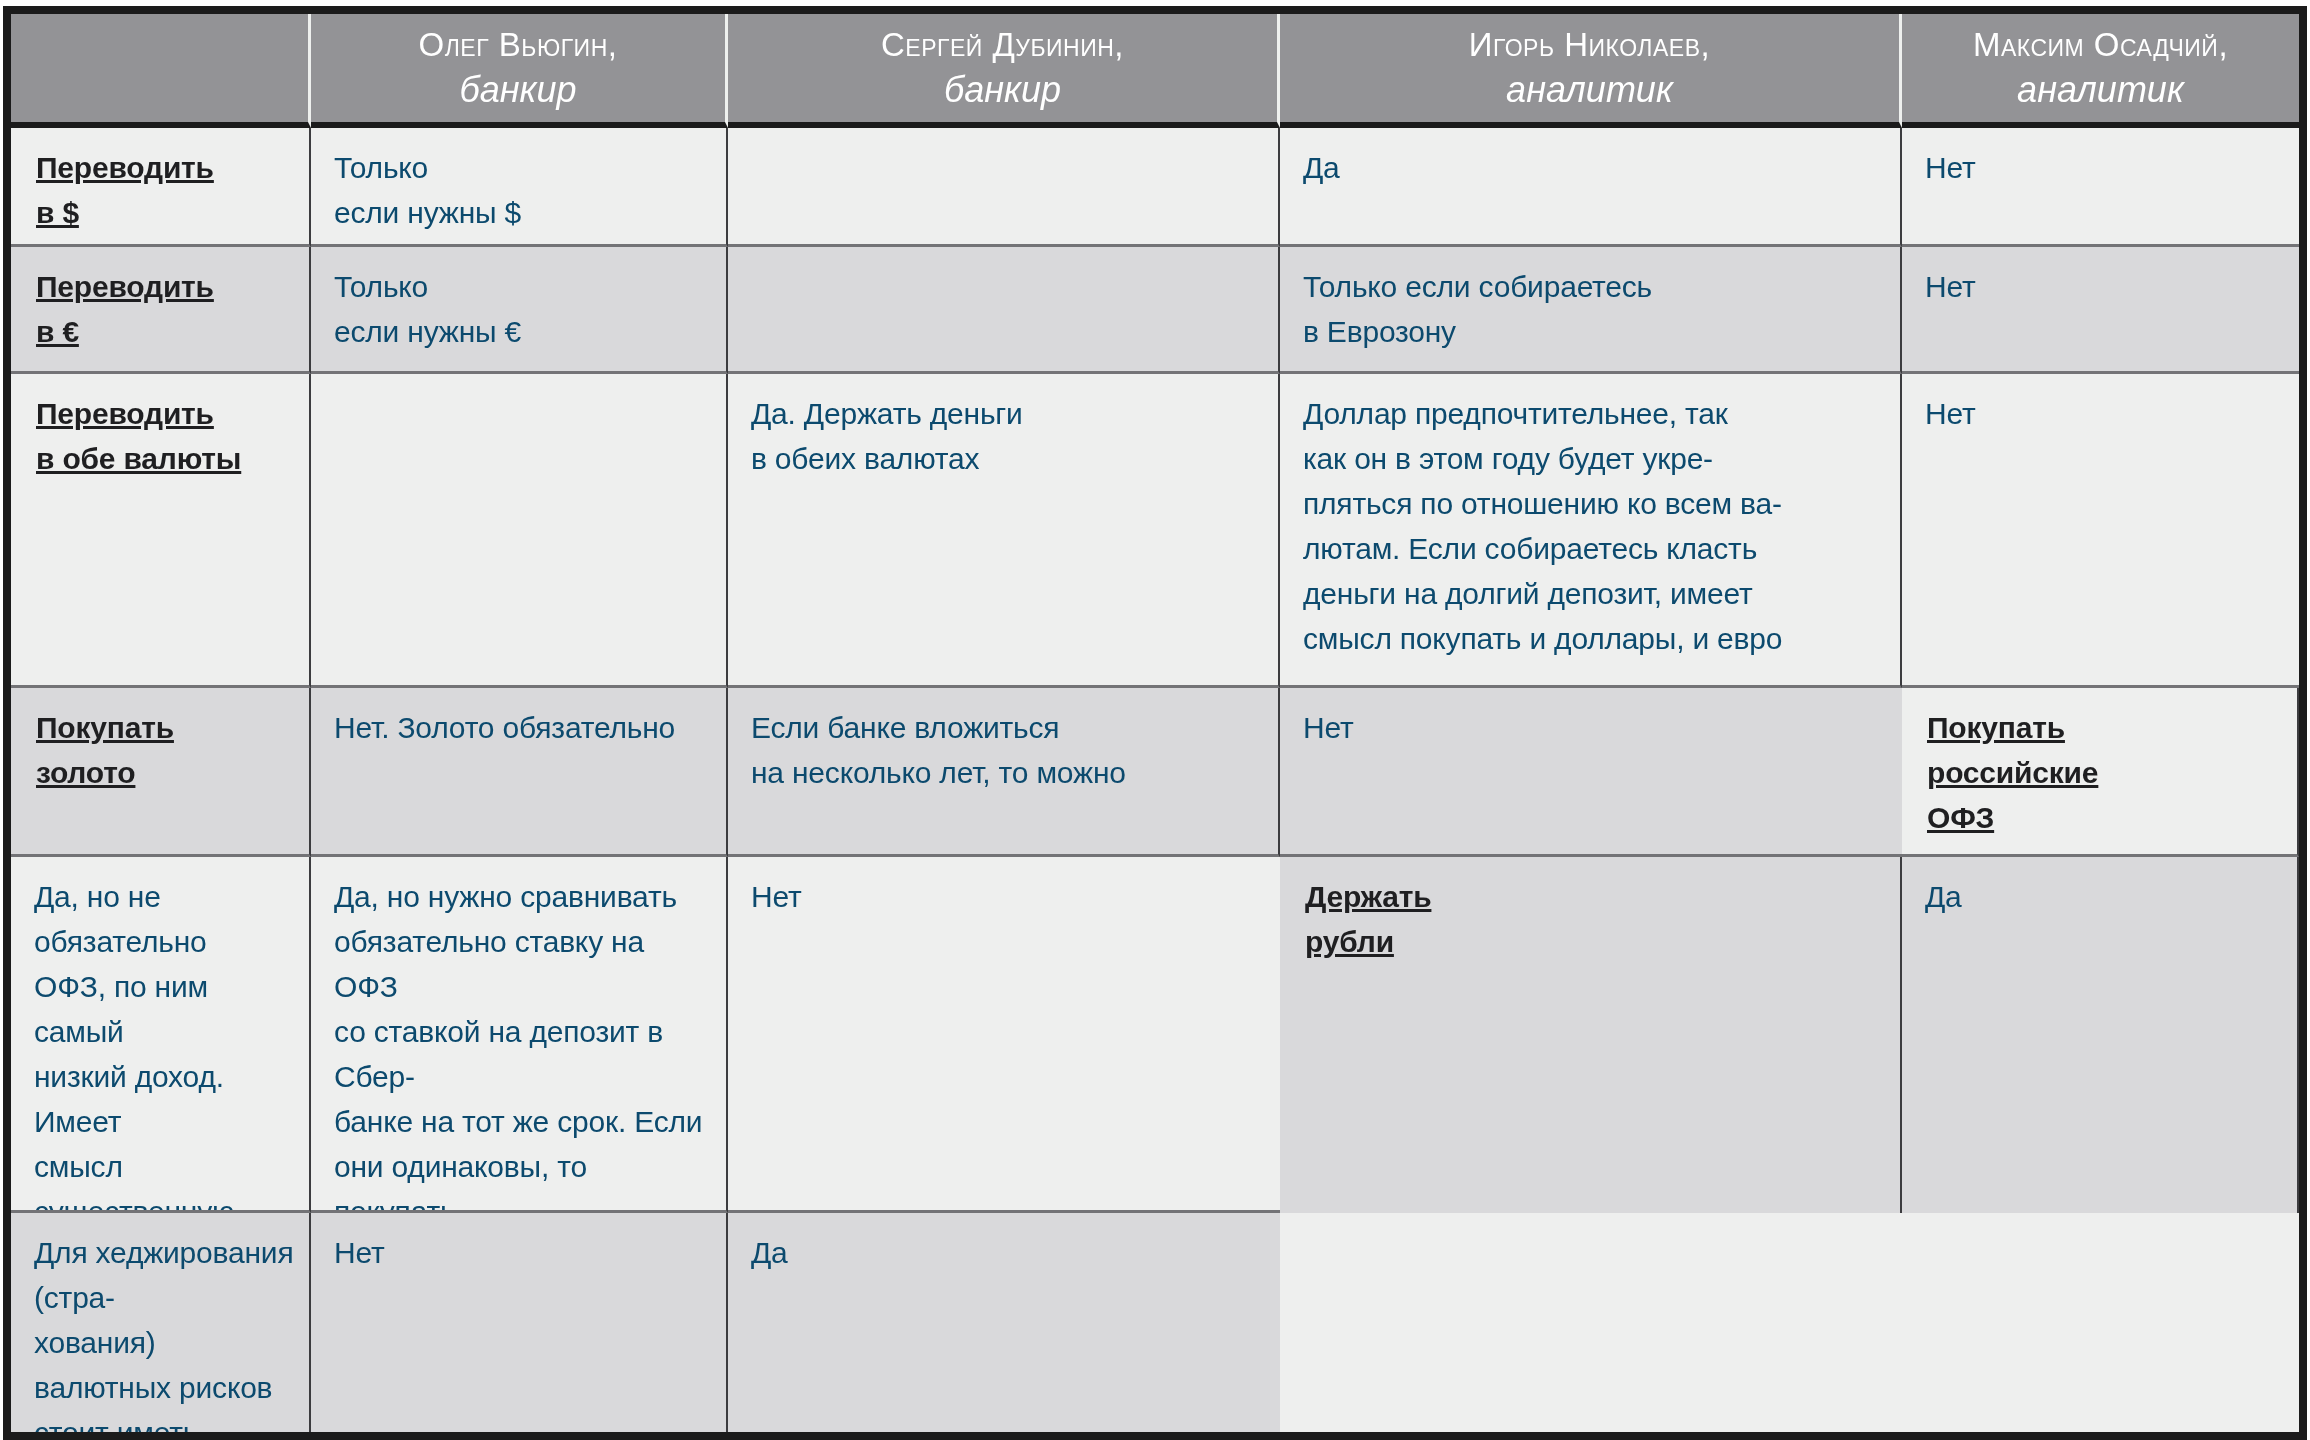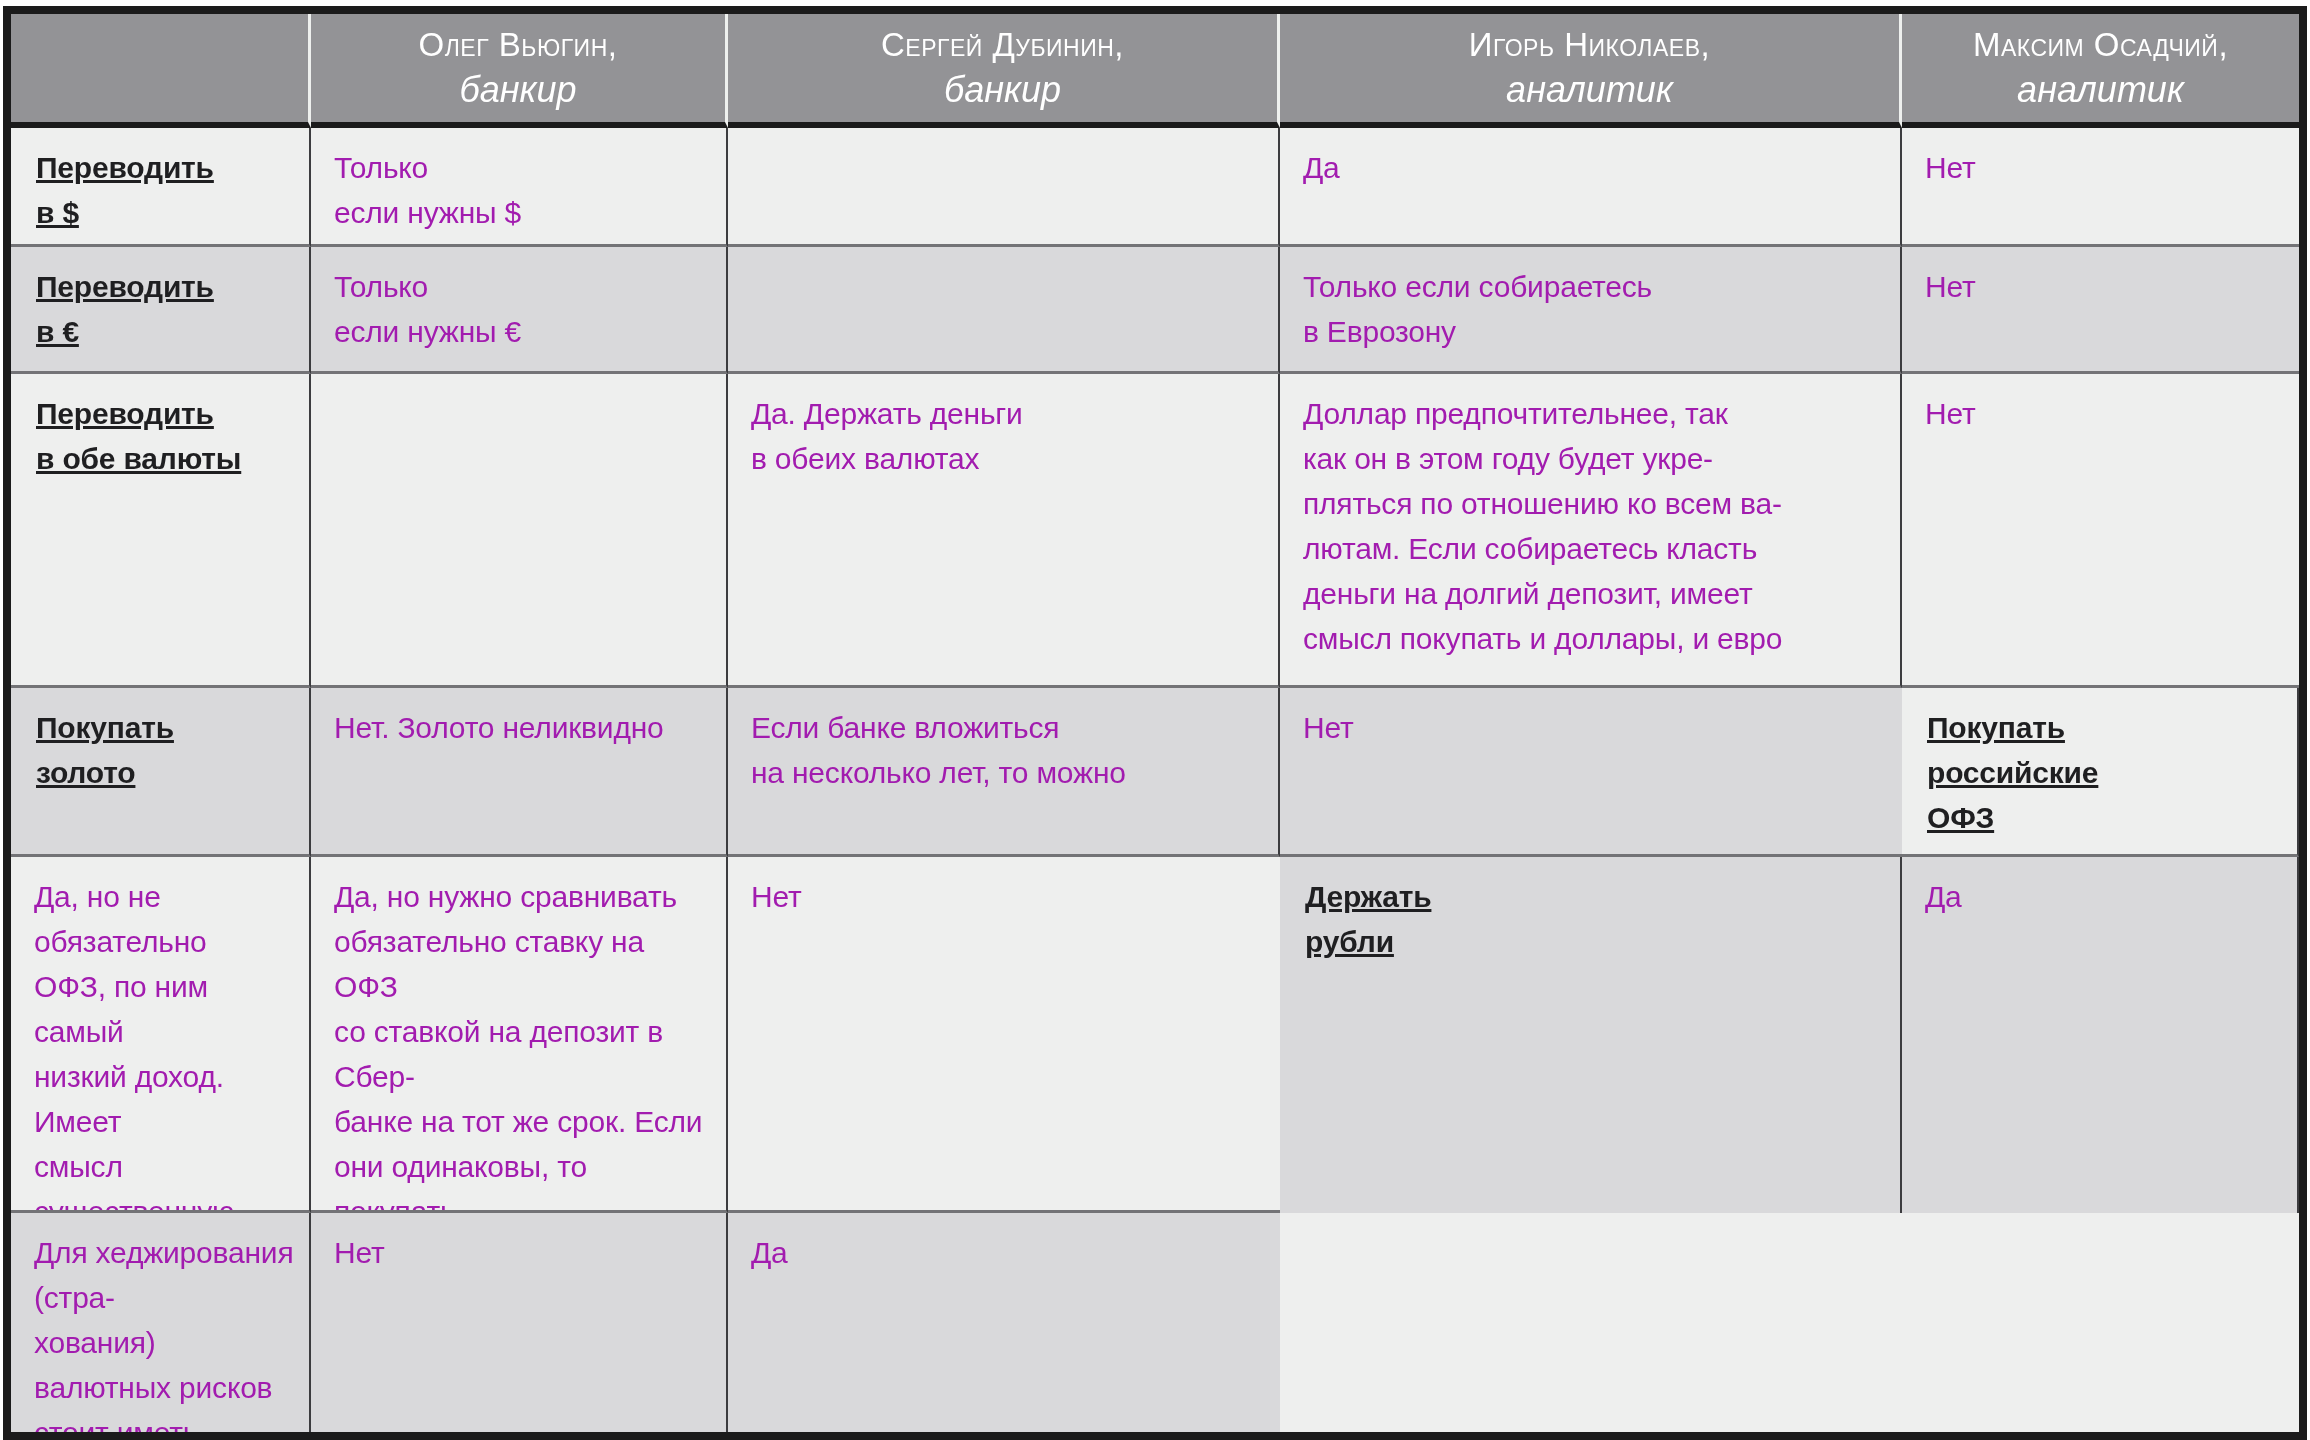--- a/index.html
+++ b/index.html
@@ -39,21 +39,21 @@
   .hrole {
     font-size: 36px;
     font-style: italic;
   }
   .cell {
     box-sizing: border-box;
     padding: 17px 14px 8px 23px;
     font-size: 30px;
     line-height: 45px;
     letter-spacing: -0.2px;
-    color: #a21caf;
+    color: #0c4a6e;
     white-space: pre-line;
     overflow: hidden;
   }
   .label {
     font-weight: bold;
     color: #1f1f21;
     padding-left: 25px;
     text-decoration: underline;
   }
   .light { background: #eeefee; }
@@ -109,21 +109,21 @@
   <div class="cell light vb hb">Доллар предпочтительнее, так
 как он в этом году будет укре-
 пляться по отношению ко всем ва-
 лютам. Если собираетесь класть
 деньги на долгий депозит, имеет
 смысл покупать и доллары, и евро</div>
   <div class="cell light hb">Нет</div>
 
   <div class="cell label dark vb hb">Покупать
 золото</div>
-  <div class="cell dark vb hb">Нет. Золото неликвидно</div>
+  <div class="cell dark vb hb">Нет. Золото обязательно</div>
   <div class="cell dark vb hb">Если банке вложиться
 на несколько лет, то можно</div>
   <div class="cell dark hb">Нет</div>
 
   <div class="cell label light vb hb">Покупать
 российские
 ОФЗ</div>
   <div class="cell light vb hb">Да, но не обязательно
 ОФЗ, по ним самый
 низкий доход. Имеет

